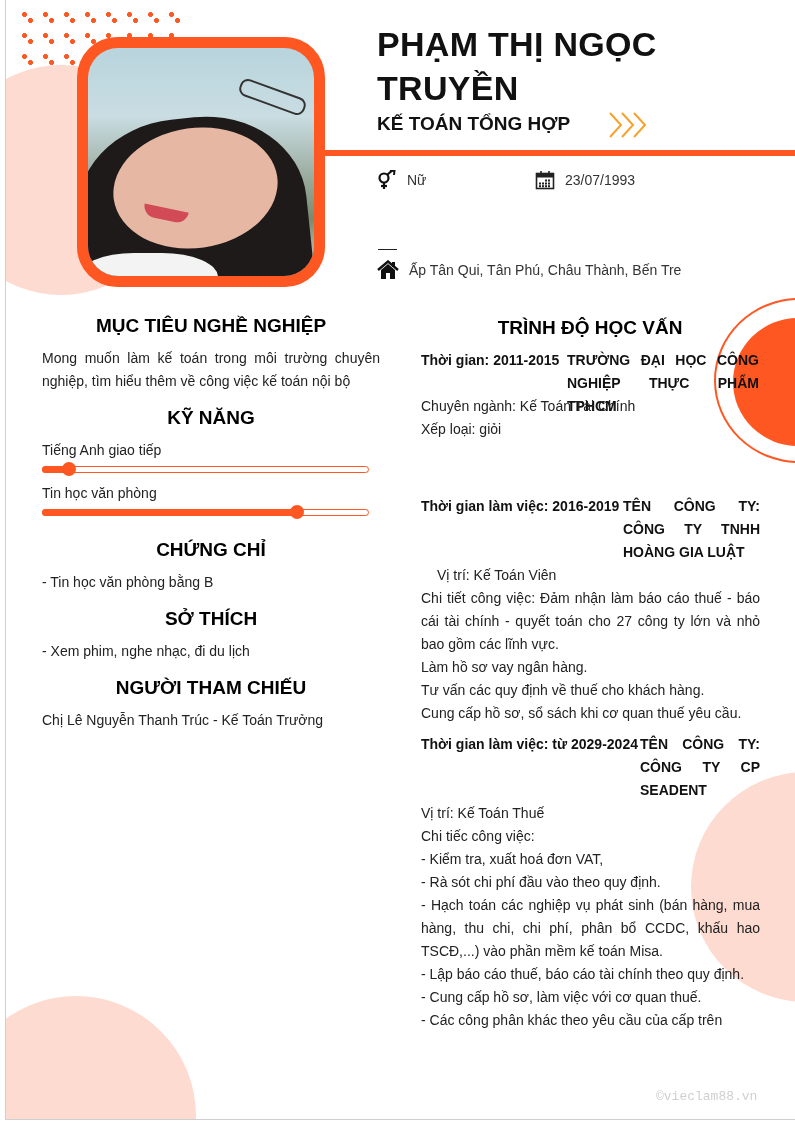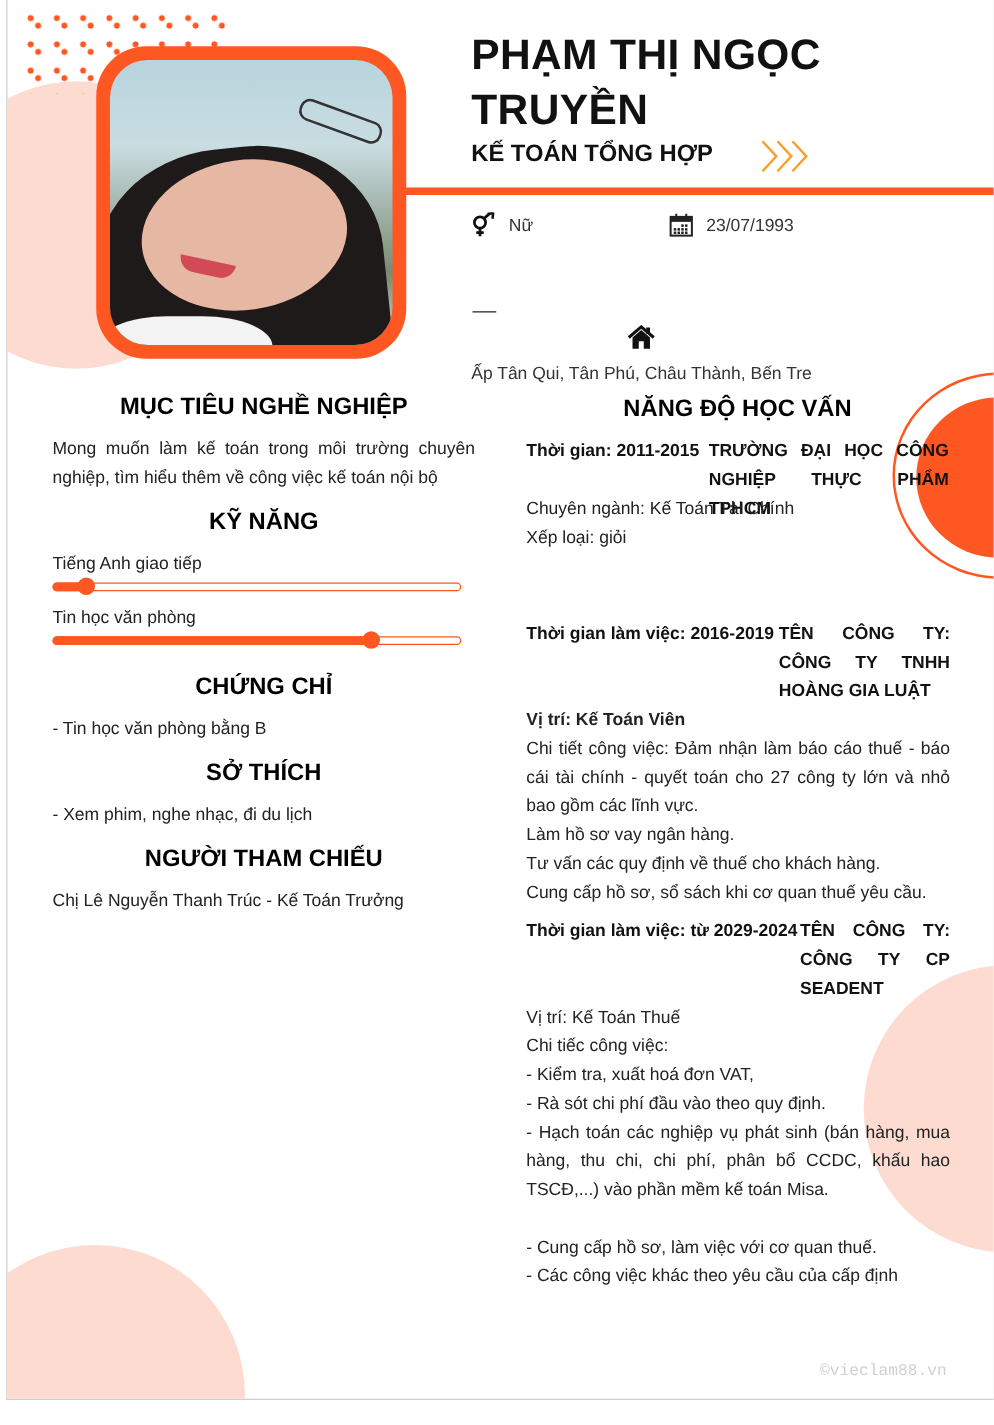--- a/index.html
+++ b/index.html
@@ -108,21 +108,21 @@
           <rect x="7" y="15.2" width="2" height="2"></rect>
           <rect x="10" y="15.2" width="2" height="2"></rect>
           <rect x="13" y="15.2" width="2" height="2"></rect>
       </g>
     </svg>
     <span>23/07/1993</span>
   </div>
 
   <div class="small-rule"></div>
 
-  <div class="info" style="left:371px; top:260px;flex-direction:column;">
+  <div class="info" style="left:371px; top:260px;">
     <svg width="22" height="20" viewBox="0 0 22 20">
       <polyline points="1,10 11,1.5 21,10" fill="none" stroke="#111" stroke-width="2.4"></polyline>
       <rect x="15" y="2" width="3" height="5" fill="#111"></rect>
       <path d="M4,10 L11,4 L18,10 L18,19 L13,19 L13,13 L9,13 L9,19 L4,19 Z" fill="#111"></path>
     </svg>
     <span>Ấp Tân Qui, Tân Phú, Châu Thành, Bến Tre</span>
   </div>
 
   <div class="sec-title" style="left:36px; top:315px; width:338px;">MỤC TIÊU NGHỀ NGHIỆP</div>
   <div class="txt justify" style="left:36px; top:347px; width:338px;">Mong muốn làm kế toán trong môi trường chuyên nghiệp, tìm hiểu thêm về công việc kế toán nội bộ</div>
@@ -143,39 +143,40 @@
 
   <div class="sec-title" style="left:36px; top:539px; width:338px;">CHỨNG CHỈ</div>
   <div class="txt" style="left:36px; top:571px;">- Tin học văn phòng bằng B</div>
 
   <div class="sec-title" style="left:36px; top:608px; width:338px;">SỞ THÍCH</div>
   <div class="txt" style="left:36px; top:640px;">- Xem phim, nghe nhạc, đi du lịch</div>
 
   <div class="sec-title" style="left:36px; top:677px; width:338px;">NGƯỜI THAM CHIẾU</div>
   <div class="txt" style="left:36px; top:709px;">Chị Lê Nguyễn Thanh Trúc - Kế Toán Trưởng</div>
 
-  <div class="sec-title" style="left:415px; top:317px; width:338px;">NĂNG ĐỘ HỌC VẤN</div>
+  <div class="sec-title" style="left:415px; top:317px; width:338px;">TRÌNH ĐỘ HỌC VẤN</div>
   <div class="txt bold" style="left:415px; top:349px; width:145px;">Thời gian: 2011-2015</div>
   <div class="txt bold justify" style="left:561px; top:349px; width:192px; text-align-last:left;">TRƯỜNG ĐẠI HỌC CÔNG NGHIỆP THỰC PHẨM TPHCM</div>
   <div class="txt" style="left:415px; top:395px;">Chuyên ngành: Kế Toán Tài Chính</div>
   <div class="txt" style="left:415px; top:418px;">Xếp loại: giỏi</div>
 
 
   <div class="txt bold" style="left:415px; top:495px; width:200px;">Thời gian làm việc: 2016-2019</div>
   <div class="txt bold justify" style="left:617px; top:495px; width:137px; text-align-last:left;">TÊN CÔNG TY: CÔNG TY TNHH HOÀNG GIA LUẬT</div>
-  <div class="txt" style="left:415px; top:564px;font-weight:bold;">Vị trí: Kế Toán Viên</div>
+  <div class="txt" style="left:431px; top:564px;">Vị trí: Kế Toán Viên</div>
   <div class="txt justify" style="left:415px; top:587px; width:339px;">Chi tiết công việc: Đảm nhận làm báo cáo thuế - báo cái tài chính - quyết toán cho 27 công ty lớn và nhỏ bao gồm các lĩnh vực.</div>
   <div class="txt" style="left:415px; top:656px;">Làm hồ sơ vay ngân hàng.</div>
   <div class="txt" style="left:415px; top:679px;">Tư vấn các quy định về thuế cho khách hàng.</div>
   <div class="txt" style="left:415px; top:702px;">Cung cấp hồ sơ, sổ sách khi cơ quan thuế yêu cầu.</div>
 
   <div class="txt bold" style="left:415px; top:733px; width:220px;">Thời gian làm việc: từ 2029-2024</div>
   <div class="txt bold justify" style="left:634px; top:733px; width:120px; text-align-last:left;">TÊN CÔNG TY: CÔNG TY CP SEADENT</div>
   <div class="txt" style="left:415px; top:802px;">Vị trí: Kế Toán Thuế</div>
   <div class="txt" style="left:415px; top:825px;">Chi tiếc công việc:</div>
   <div class="txt" style="left:415px; top:871px;">- Rà sót chi phí đầu vào theo quy định.</div>
   <div class="txt" style="left:415px; top:848px;">- Kiểm tra, xuất hoá đơn VAT,</div>
   <div class="txt justify" style="left:415px; top:894px; width:339px;">- Hạch toán các nghiệp vụ phát sinh (bán hàng, mua hàng, thu chi, chi phí, phân bổ CCDC, khấu hao TSCĐ,...) vào phần mềm kế toán Misa.</div>
+  <div class="txt" style="left:415px; top:963px;">- Lập báo cáo thuế, báo cáo tài chính theo quy định.</div>
   <div class="txt" style="left:415px; top:986px;">- Cung cấp hồ sơ, làm việc với cơ quan thuế.</div>
-  <div class="txt" style="left:415px; top:1009px;">- Các công việc khác theo yêu cầu của cấp định</div>
+  <div class="txt" style="left:415px; top:1009px;">- Các công phân khác theo yêu cầu của cấp trên</div>
 
   <div class="watermark">©vieclam88.vn</div>
 </div>
 
 </body></html>

